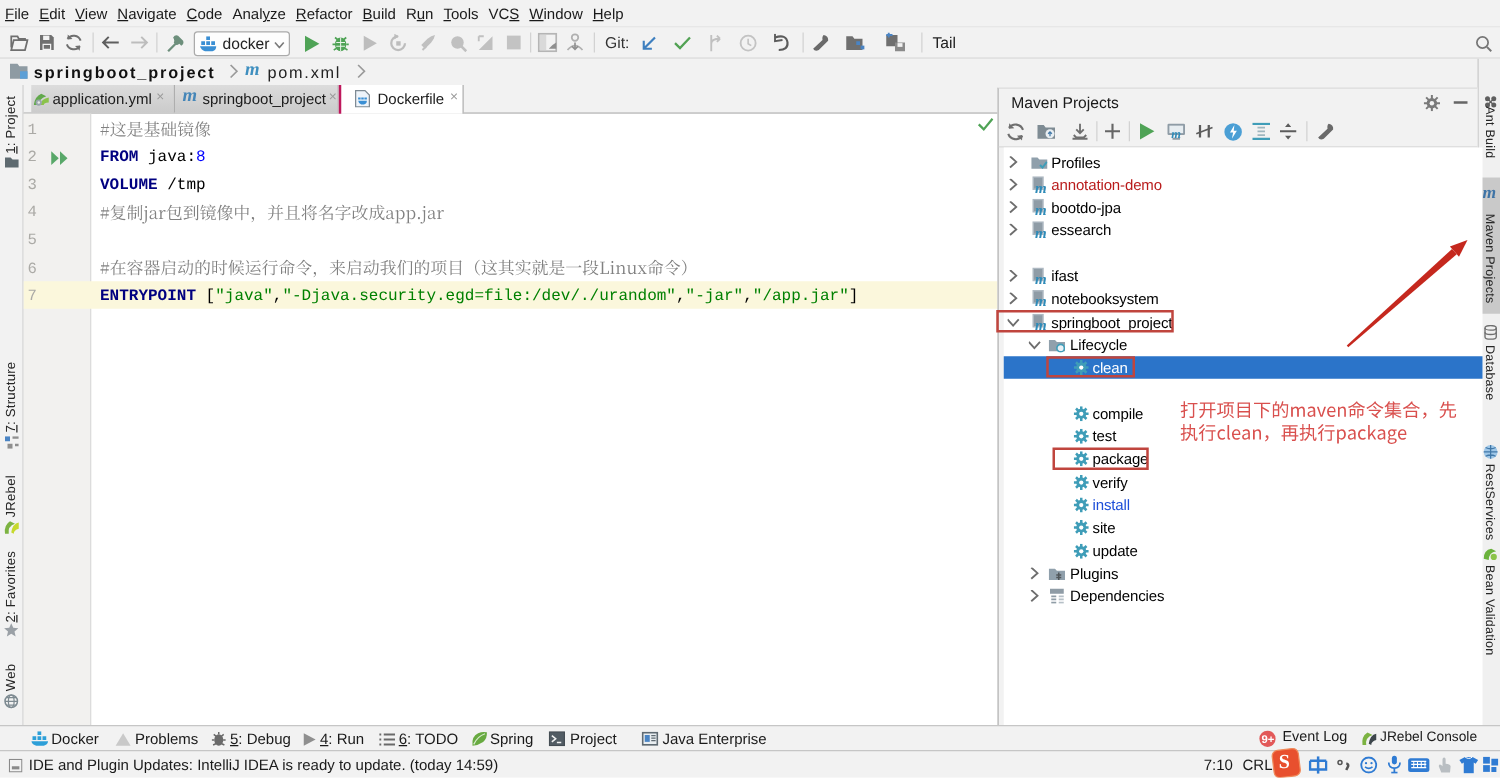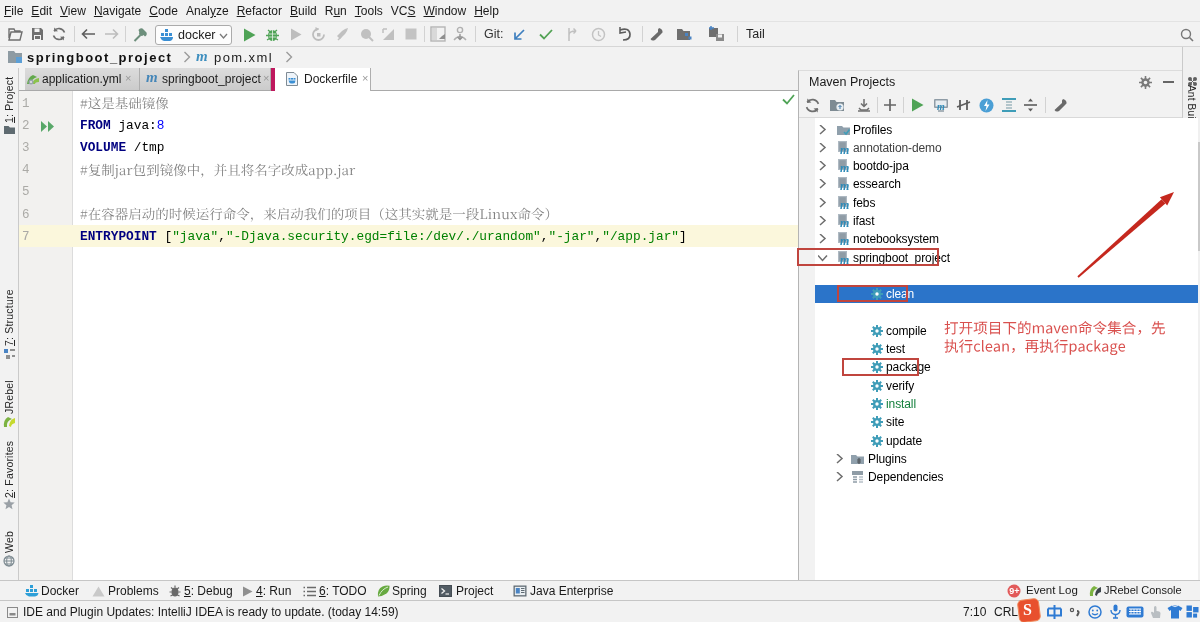--- a/index.html
+++ b/index.html
@@ -10,34 +10,34 @@
 #toolbar{left:0;top:22px;width:1200px;height:25px;background:#f2f2f2;border-bottom:1px solid #d6d6d6}
 .tsep{position:absolute;top:4px;width:1px;height:16px;background:#d2d2d2}
 #crumbs{left:0;top:47px;width:1200px;height:21px;background:#f2f2f2}
 #lstripe{left:0;top:68px;width:19px;height:512px;background:#f2f2f2;border-right:1px solid #cacaca}
 #rstripe{left:1182px;top:47px;width:18px;height:533px;background:#f0f0f0;border-left:1px solid #cacaca}
 .rotR{position:absolute;transform-origin:0 0;transform:rotate(90deg);font-size:10px;color:#262626;white-space:nowrap;letter-spacing:.2px}
 .rotL{position:absolute;transform-origin:0 0;transform:rotate(-90deg);font-size:10.5px;color:#262626;white-space:nowrap;letter-spacing:.2px}
 #tabbar{left:19px;top:68px;width:779px;height:23px;background:#f2f2f2}
 .tab{position:absolute;top:0;height:22px;border-right:1px solid #aeaeae;background:linear-gradient(#dcdcdc,#cbcbcb);font-size:12px;color:#1b1b1b;white-space:nowrap}
 .tabline{position:absolute;left:0;top:22px;width:779px;height:1px;background:#a9a9a9}
-.tab.act{background:#fff;height:23px;z-index:2;border-left:4px solid #be185d}
+.tab.act{background:#fff;height:23px;z-index:2;border-left:2px solid #be185d}
 .tclose{color:#9a9a9a;font-size:11px}
 #editor{left:19px;top:91px;width:779px;height:489px;background:#fff}
 #gutter{position:absolute;left:0;top:0;width:54px;height:489px;background:#f2f1ef;border-right:1px solid #dcdcdc}
 .lnum{position:absolute;left:3px;width:20px;font-family:"Liberation Mono",monospace;font-size:12.5px;color:#abaaa6}
 .cline{position:absolute;left:61px;font-family:"Liberation Mono",monospace;font-size:12.8px;line-height:22px;white-space:pre;color:#000}
 .kw{color:#000080;font-weight:bold}
 .str{color:#008000}
 .num{color:#0000ff}
 #hline{position:absolute;left:0;top:134px;width:779px;height:22px;background:#fbf7dc}
 #maven{left:798px;top:70px;width:384px;height:510px;background:#f2f2f2;border-left:1px solid #b4b4b4;border-top:1px solid #dcdcdc}
 #mvhead{position:absolute;left:0;top:0;width:383px;height:22px;font-size:12.5px;color:#1a1a1a}
 #mvtools{position:absolute;left:0;top:22px;width:383px;height:25px;border-bottom:1px solid #d9d9d9}
-#mvtree{position:absolute;left:16px;top:47px;width:383px;height:463px;background:#fff;font-size:12px;letter-spacing:-0.1px;color:#000}
+#mvtree{position:absolute;left:4px;top:47px;width:383px;height:463px;background:#fff;font-size:12px;letter-spacing:-0.1px;color:#000}
 .trow{position:absolute;height:18px;white-space:nowrap}
 .sel{position:absolute;left:0;top:214px;width:383px;height:18.5px;background:#2b74c9}
 .redbox{position:absolute;border:2px solid #c0453e;z-index:9}
 #bottombar{left:0;top:580px;width:1200px;height:20px;background:#f2f2f2;border-top:1px solid #c6c6c6;font-size:12px;color:#1a1a1a}
 #statusbar{left:0;top:600px;width:1200px;height:22px;background:#f2f2f2;border-top:1px solid #c6c6c6;font-size:12px;color:#1a1a1a}
 .bi{position:absolute;top:3px;white-space:nowrap}
 svg{display:block}
 .isvg{position:absolute}
 </style></head><body>
 <div id="menubar" class="ab"><span><u>F</u>ile</span><span><u>E</u>dit</span><span><u>V</u>iew</span><span><u>N</u>avigate</span><span><u>C</u>ode</span><span>Anal<u>y</u>ze</span><span><u>R</u>efactor</span><span><u>B</u>uild</span><span>R<u>u</u>n</span><span><u>T</u>ools</span><span>VC<u>S</u></span><span><u>W</u>indow</span><span><u>H</u>elp</span></div>
@@ -383,48 +383,39 @@
         </svg>
         <span class="ab" style="left:38px;top:2px;color:#000">Profiles</span>
       </div>
 <div class="trow" style="top:20.8px;left:0;width:383px">
         <svg class="isvg" style="left:4px;top:4px" width="8" height="10" viewBox="0 0 8 10">
           <use href="#chevr"></use>
         </svg>
         <svg class="isvg" style="left:22px;top:2px" width="13" height="14" viewBox="0 0 13 14">
           <use href="#mmod"></use>
         </svg>
-        <span class="ab" style="left:38px;top:2px;color:#404040">annotation-demo</span>
+        <span class="ab" style="left:38px;top:2px;color:#b91c1c">annotation-demo</span>
       </div>
 <div class="trow" style="top:39.1px;left:0;width:383px">
         <svg class="isvg" style="left:4px;top:4px" width="8" height="10" viewBox="0 0 8 10">
           <use href="#chevr"></use>
         </svg>
         <svg class="isvg" style="left:22px;top:2px" width="13" height="14" viewBox="0 0 13 14">
           <use href="#mmod"></use>
         </svg>
         <span class="ab" style="left:38px;top:2px;color:#000">bootdo-jpa</span>
       </div>
 <div class="trow" style="top:57.4px;left:0;width:383px">
         <svg class="isvg" style="left:4px;top:4px" width="8" height="10" viewBox="0 0 8 10">
           <use href="#chevr"></use>
         </svg>
         <svg class="isvg" style="left:22px;top:2px" width="13" height="14" viewBox="0 0 13 14">
           <use href="#mmod"></use>
         </svg>
         <span class="ab" style="left:38px;top:2px;color:#000">essearch</span>
-      </div>
-<div class="trow" style="top:75.7px;left:0;width:383px">
-        <svg class="isvg" style="left:4px;top:4px" width="8" height="10" viewBox="0 0 8 10">
-          <use href="#chevr"></use>
-        </svg>
-        <svg class="isvg" style="left:22px;top:2px" width="13" height="14" viewBox="0 0 13 14">
-          <use href="#mmod"></use>
-        </svg>
-        <span class="ab" style="left:38px;top:2px;color:#000">febs</span>
       </div>
 <div class="trow" style="top:94.0px;left:0;width:383px">
         <svg class="isvg" style="left:4px;top:4px" width="8" height="10" viewBox="0 0 8 10">
           <use href="#chevr"></use>
         </svg>
         <svg class="isvg" style="left:22px;top:2px" width="13" height="14" viewBox="0 0 13 14">
           <use href="#mmod"></use>
         </svg>
         <span class="ab" style="left:38px;top:2px;color:#000">ifast</span>
       </div>
@@ -439,20 +430,30 @@
       </div>
 <div class="trow" style="top:130.6px;left:0;width:383px">
         <svg class="isvg" style="left:3px;top:5px" width="10" height="8" viewBox="0 0 10 8">
           <use href="#chevd"></use>
         </svg>
         <svg class="isvg" style="left:22px;top:2px" width="13" height="14" viewBox="0 0 13 14">
           <use href="#mmod"></use>
         </svg>
         <span class="ab" style="left:38px;top:2px;color:#000">springboot_project</span>
       </div>
+<div class="trow" style="top:148.9px;left:0;width:383px">
+        <svg class="isvg" style="left:20px;top:5px" width="10" height="8" viewBox="0 0 10 8">
+          <use href="#chevd"></use>
+        </svg>
+        <svg class="isvg" style="left:36px;top:3px" width="13" height="12" viewBox="0 0 13 12">
+          <use href="#fold"></use>
+          <circle cx="9.5" cy="8.5" r="3" fill="#e8f0f5" stroke="#3f9db8" stroke-width="1.3"></circle>
+        </svg>
+        <span class="ab" style="left:53px;top:2px;color:#000">Lifecycle</span>
+      </div>
 <div class="trow" style="top:167.2px;left:0;width:337px">
         <svg class="isvg" style="left:56px;top:3px" width="12" height="12" viewBox="0 0 12 12">
           <use href="#gear"></use>
         </svg>
         <span class="ab" style="left:71px;top:2px;color:#fff">clean</span>
       </div>
 <div class="trow" style="top:203.8px;left:0;width:383px">
         <svg class="isvg" style="left:56px;top:3px" width="12" height="12" viewBox="0 0 12 12">
           <use href="#gear"></use>
         </svg>
@@ -473,21 +474,21 @@
 <div class="trow" style="top:258.7px;left:0;width:383px">
         <svg class="isvg" style="left:56px;top:3px" width="12" height="12" viewBox="0 0 12 12">
           <use href="#gear"></use>
         </svg>
         <span class="ab" style="left:71px;top:2px;color:#000">verify</span>
       </div>
 <div class="trow" style="top:277.0px;left:0;width:383px">
         <svg class="isvg" style="left:56px;top:3px" width="12" height="12" viewBox="0 0 12 12">
           <use href="#gear"></use>
         </svg>
-        <span class="ab" style="left:71px;top:2px;color:#15803d">install</span>
+        <span class="ab" style="left:71px;top:2px;color:#1d4ed8">install</span>
       </div>
 <div class="trow" style="top:295.3px;left:0;width:383px">
         <svg class="isvg" style="left:56px;top:3px" width="12" height="12" viewBox="0 0 12 12">
           <use href="#gear"></use>
         </svg>
         <span class="ab" style="left:71px;top:2px;color:#000">site</span>
       </div>
 <div class="trow" style="top:313.6px;left:0;width:383px">
         <svg class="isvg" style="left:56px;top:3px" width="12" height="12" viewBox="0 0 12 12">
           <use href="#gear"></use>

